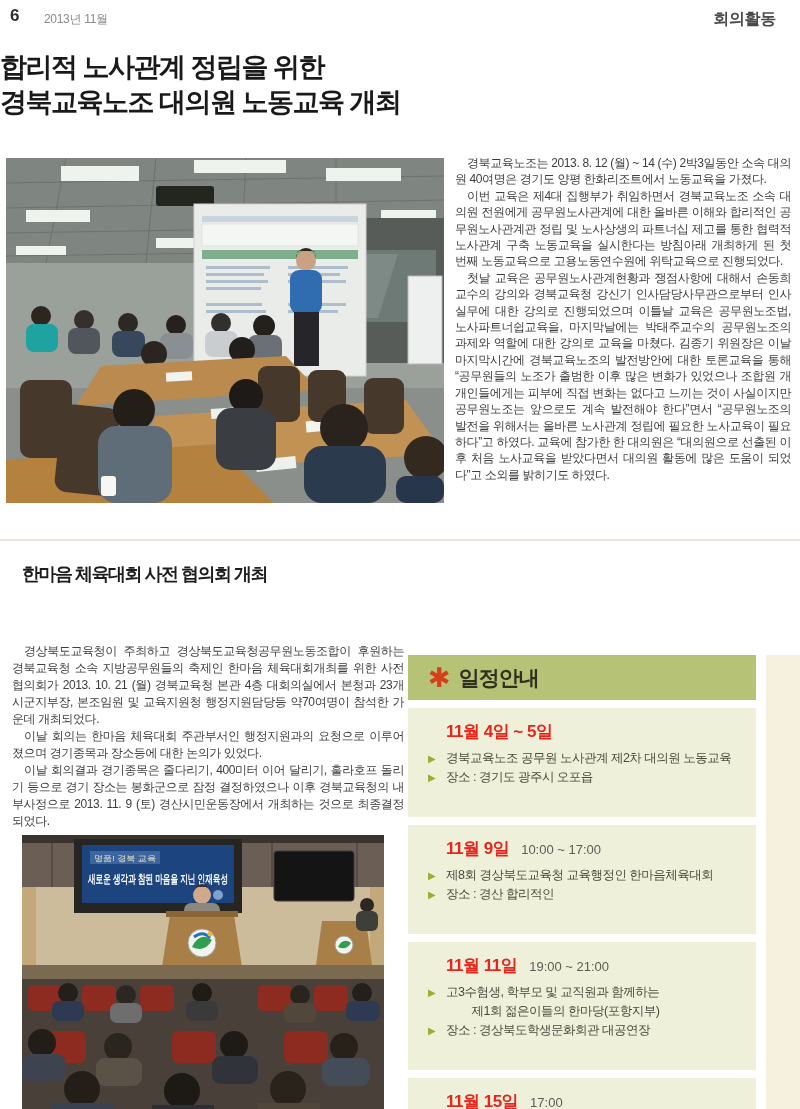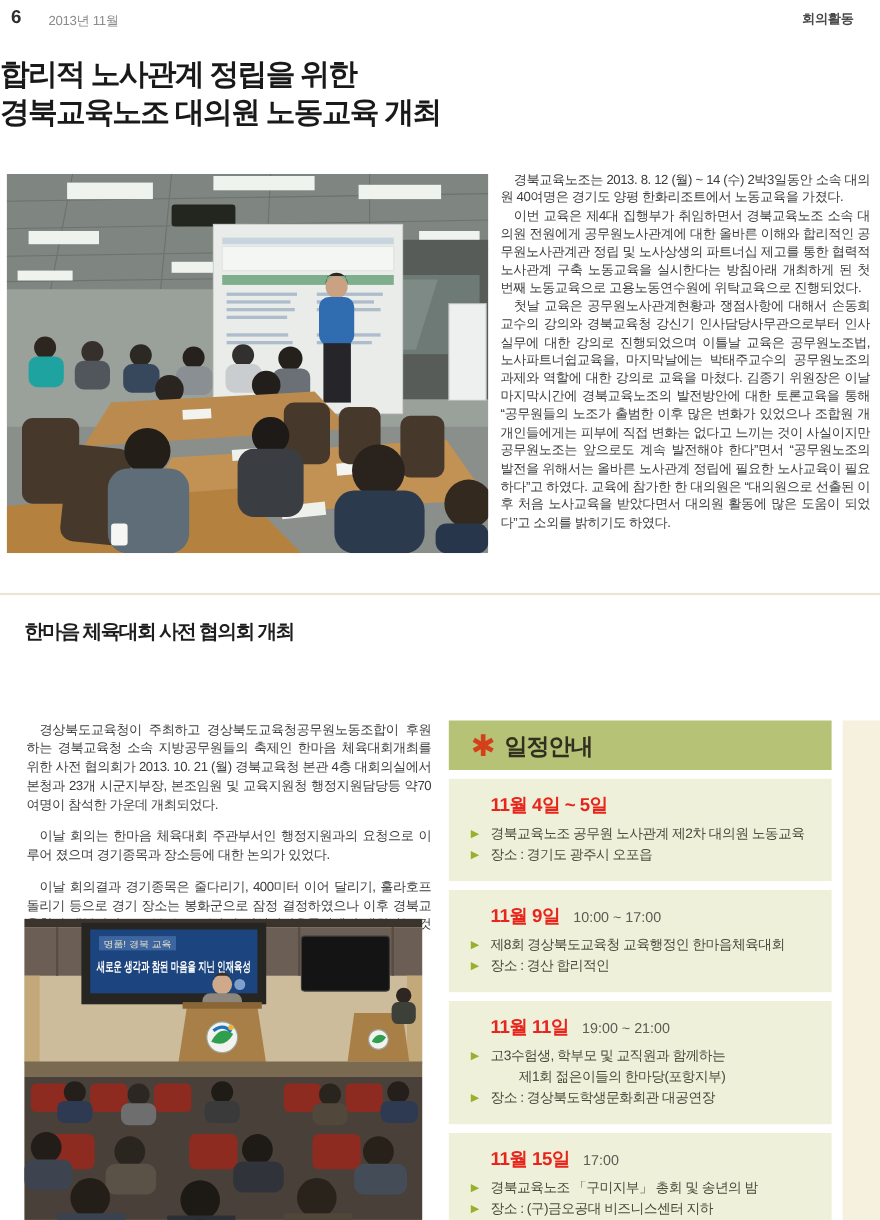--- a/index.html
+++ b/index.html
@@ -2,47 +2,47 @@
 <html><head>
 <meta charset="utf-8">
 <style>
   html,body{margin:0;padding:0;background:#fff;}
   .page{position:relative;width:800px;height:1109px;background:#ffffff;overflow:hidden;
         font-family:"Liberation Sans","DejaVu Sans",sans-serif;}
 
   
   .hdr-pagenum{position:absolute;left:10px;top:6px;font-size:17px;font-weight:bold;color:#2e2e2e;}
   .hdr-date{position:absolute;left:44px;top:11px;font-size:12px;color:#8b8b8b;letter-spacing:-0.3px;}
-  .hdr-section{position:absolute;right:24px;top:9px;font-size:12px;font-weight:bold;color:#4a4a4a;letter-spacing:-0.3px;}
+  .hdr-section{position:absolute;right:24px;top:9px;font-size:16px;font-weight:bold;color:#4a4a4a;letter-spacing:-0.3px;}
 
   
   .a1-title{position:absolute;top:50px;left:0;width:100%;text-align:left;
             font-size:27px;font-weight:bold;color:#191919;line-height:35px;letter-spacing:-1.5px;}
   .a1-title span{display:block;}
   .photo1{position:absolute;left:6px;top:158px;width:438px;height:345px;overflow:hidden;}
   .a1-body{position:absolute;left:455px;top:155px;width:336px;font-size:12px;line-height:16.4px;
            color:#3d3d3d;text-align:justify;letter-spacing:-0.4px;}
   .a1-body p{margin:0;text-indent:12px;}
 
   
   .divider{position:absolute;top:539px;left:0;width:800px;height:2px;background:#eae5d7;}
 
   
   .a2-title{position:absolute;top:562px;left:22px;font-size:18px;font-weight:bold;color:#1d1d1d;letter-spacing:-1.5px;}
   .a2-body{position:absolute;left:12px;top:643px;width:392px;font-size:12px;line-height:17px;
            color:#3d3d3d;text-align:justify;letter-spacing:-0.4px;}
-  .a2-body p{margin:12px;text-indent:12px;}
+  .a2-body p{margin:0;text-indent:12px;}
   .photo2{position:absolute;left:22px;top:835px;width:414px;height:274px;overflow:hidden;}
 
   
   .schedule{position:absolute;left:408px;top:655px;width:348px;display:flex;flex-direction:column;gap:8px;}
   .sch-header{height:45px;background:#b6c275;display:flex;align-items:center;padding-left:20px;}
   .ast{color:#d4401b;font-size:27px;font-weight:bold;margin-right:8px;line-height:1;transform:translateY(1px);}
   .sch-title{font-size:21px;font-weight:bold;color:#31301f;letter-spacing:-1px;}
-  .sch-card{background:#eef0da;padding:12px 14px 14px 0;}
+  .sch-card{background:#eef0da;padding:12px 14px 30px 0;}
   .sch-date-row{margin-left:38px;margin-bottom:6px;}
   .sch-date{color:#e8251d;font-size:17px;font-weight:bold;letter-spacing:-0.5px;}
   .sch-time{color:#5c5c54;font-size:13px;margin-left:12px;letter-spacing:0;}
   .sch-entry{display:flex;margin-left:20px;font-size:12.5px;line-height:19px;color:#4a4a3c;letter-spacing:-0.5px;}
   .sch-bullet{color:#97b12f;font-size:10px;line-height:19px;width:18px;flex:none;}
   .sch-entry-text span{display:block;text-align:right;}
   .right-strip{position:absolute;left:766px;top:655px;width:34px;height:454px;background:#f6f0df;}
 </style>
 </head>
 <body>

